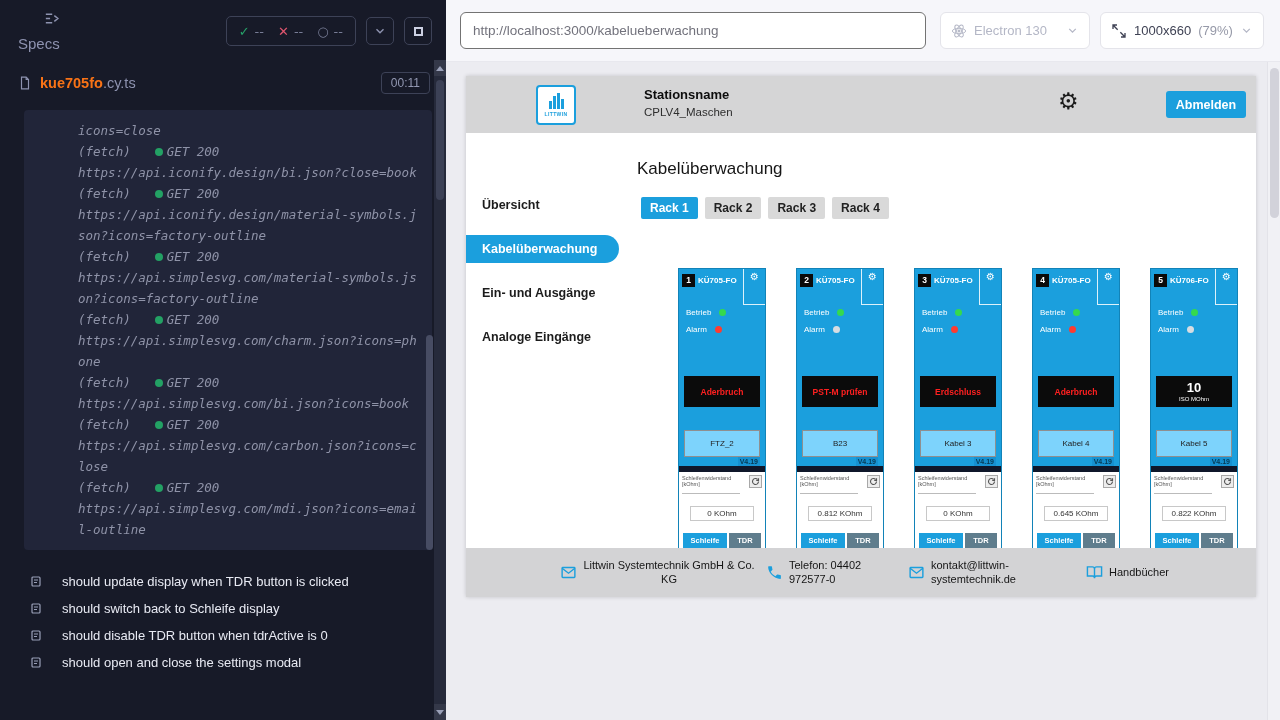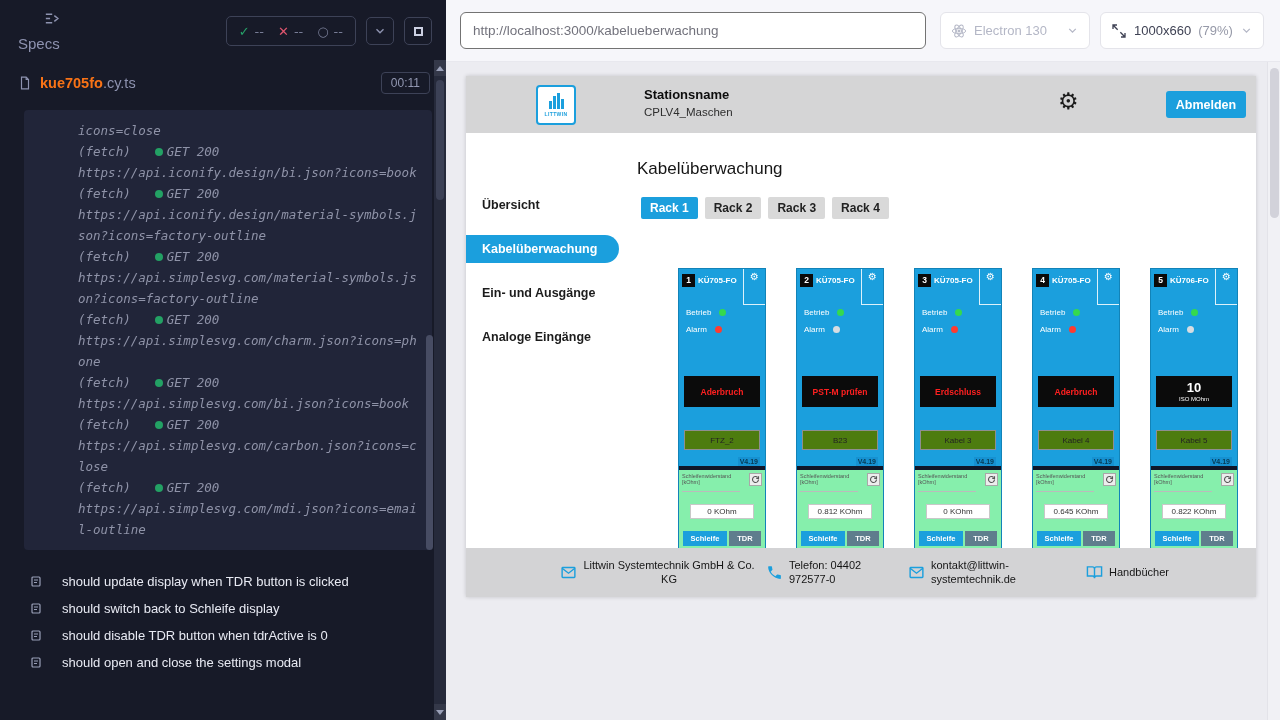--- a/index.html
+++ b/index.html
@@ -82,24 +82,24 @@
   .card-num { width:13px; height:13px; background:#0a0a0a; color:#fff; font-size:8.5px; font-weight:bold; display:flex; align-items:center; justify-content:center; flex:0 0 13px; }
   .card-model { color:#fff; font-size:8px; font-weight:bold; white-space:nowrap; }
   .leds { margin-top:19px; display:flex; flex-direction:column; gap:6px; }
   .led-row { display:flex; align-items:center; padding-left:7px; height:11px; }
   .led-label { color:#fff; font-size:8px; }
   .led { width:7px; height:7px; border-radius:50%; margin-left:8px; }
   .status-box { position:absolute; top:107px; left:5px; right:5px; height:31px; background:#0b0b0b; display:flex; flex-direction:column; align-items:center; justify-content:center; }
   .status-alarm { color:#ff2020; font-size:8.5px; font-weight:bold; text-align:center; }
   .status-big { color:#fff; font-size:13px; font-weight:bold; line-height:1.1; }
   .status-sub { color:#fff; font-size:6px; }
-  .cable-box { position:absolute; top:161px; left:5px; right:5px; height:20px; background:#4d7c0f; border:1px solid #8f8f8f; display:flex; align-items:center; justify-content:center; font-size:8px; color:#222; }
+  .cable-box { position:absolute; top:161px; left:5px; right:5px; height:27px; background:#7dd3fc; border:1px solid #8f8f8f; display:flex; align-items:center; justify-content:center; font-size:8px; color:#222; }
   .ver-row { position:absolute; top:181px; right:5px; }
   .ver { font-size:7px; font-weight:bold; color:#063a54; background:#1691d1; padding:1px 2px; }
-  .meas { position:absolute; top:197px; left:0; right:0; bottom:0; background:#86efac; border-top:4px solid #0f172a; padding:3px; }
+  .meas { position:absolute; top:197px; left:0; right:0; bottom:0; background:#ffffff; border-top:6px solid #0f172a; padding:3px; }
   .meas-head { position:relative; height:15px; }
   .meas-label { display:block; font-size:5.5px; color:#555; border-bottom:1px solid #bbb; width:58px; padding-bottom:6px; }
   .refresh-btn { position:absolute; top:0; right:0; width:13px; height:13px; border:1px solid #a8a8a8; background:#ededed; color:#555; display:flex; align-items:center; justify-content:center; }
   .refresh-btn svg { width:9px; height:9px; }
   .meas-value { margin:16px auto 0; width:64px; border:1px solid #c8c8c8; background:#fff; font-size:8px; color:#333; text-align:center; padding:2px 0; }
   .btn-row { position:absolute; left:3px; right:3px; top:61px; display:flex; gap:2px; justify-content:center; }
   .btn-schleife { width:44px; background:#1b9fdd; color:#fff; font-size:7.5px; font-weight:bold; text-align:center; padding:3px 0; }
   .btn-tdr { width:32px; background:#5f7d8d; color:#fff; font-size:7.5px; font-weight:bold; text-align:center; padding:3px 0; }
   .app-footer { position:absolute; left:0; right:0; bottom:0; height:49px; background:#d3d3d5; z-index:5; display:flex; align-items:center; padding-left:94px; }
   .f-item { display:flex; align-items:center; gap:6px; }
@@ -160,21 +160,21 @@
     <div class="log-url">icons=close</div>
 
     <div>
       <div class="log-line1">
           <span>(fetch)</span>
           <span class="log-status">
             <span class="dot-green"></span>
             <span>GET 200</span>
           </span>
         </div>
-      <div class="log-url">https://api.iconify.design/bi.json?icons=book</div>
+      <div class="log-url">https://api.iconify.design/bi.json?close=book</div>
     </div>
     <div>
       <div class="log-line1">
           <span>(fetch)</span>
           <span class="log-status">
             <span class="dot-green"></span>
             <span>GET 200</span>
           </span>
         </div>
       <div class="log-url">https://api.iconify.design/material-symbols.json?icons=factory-outline</div>

